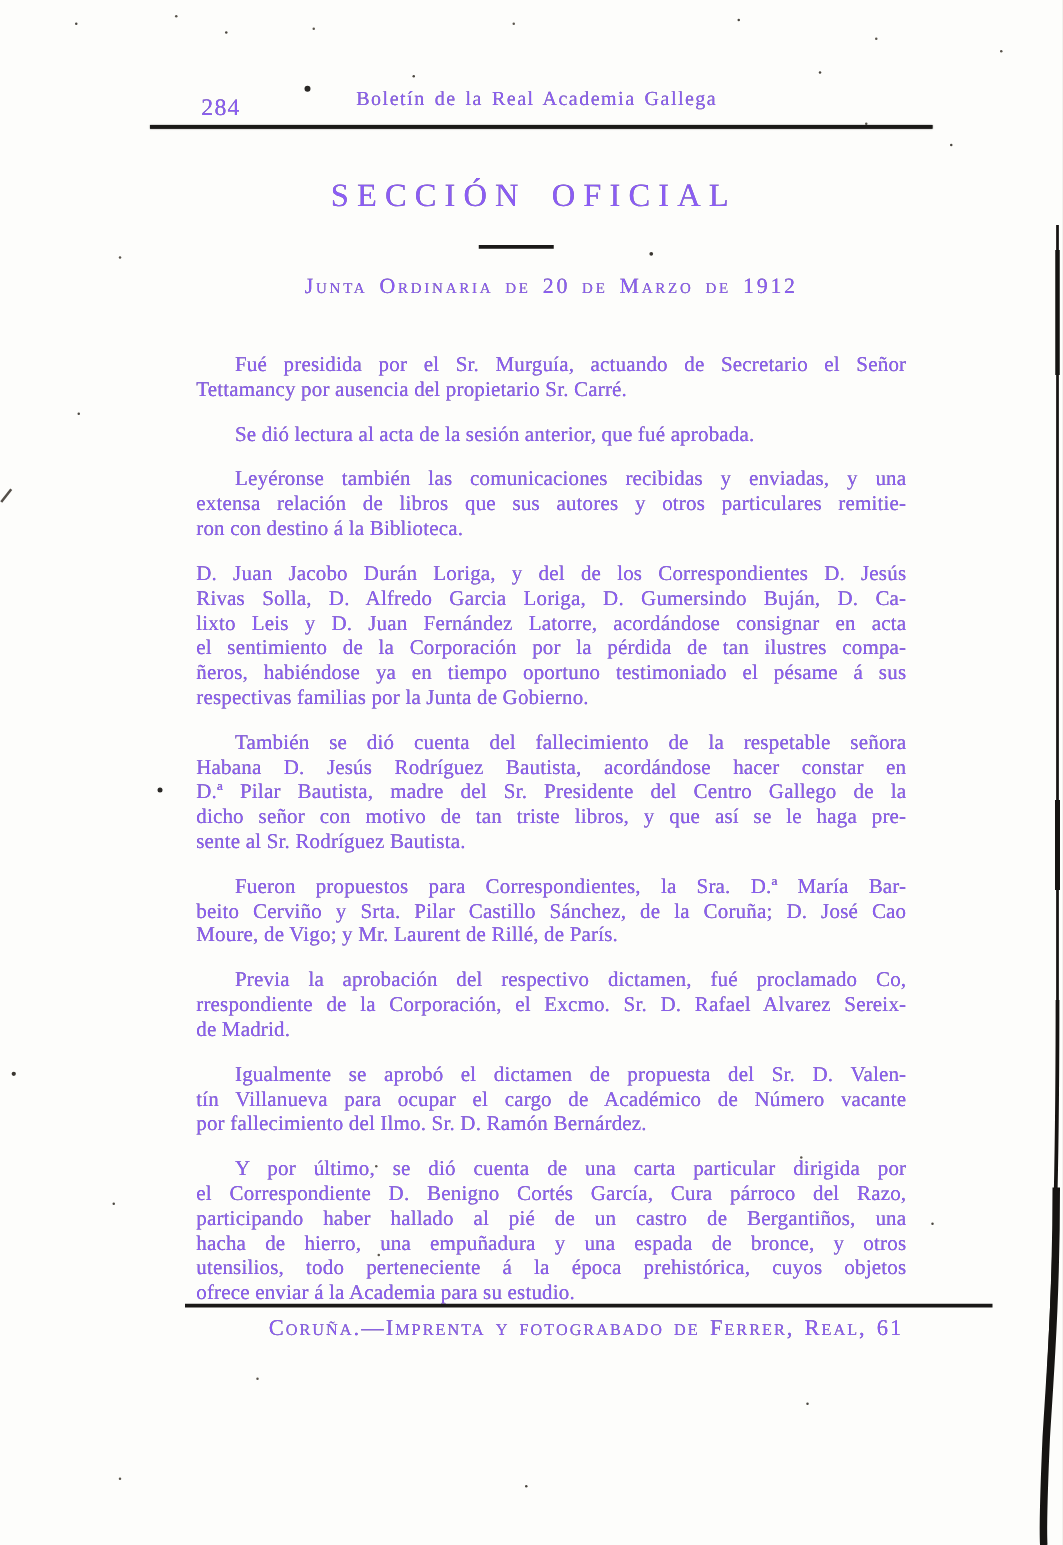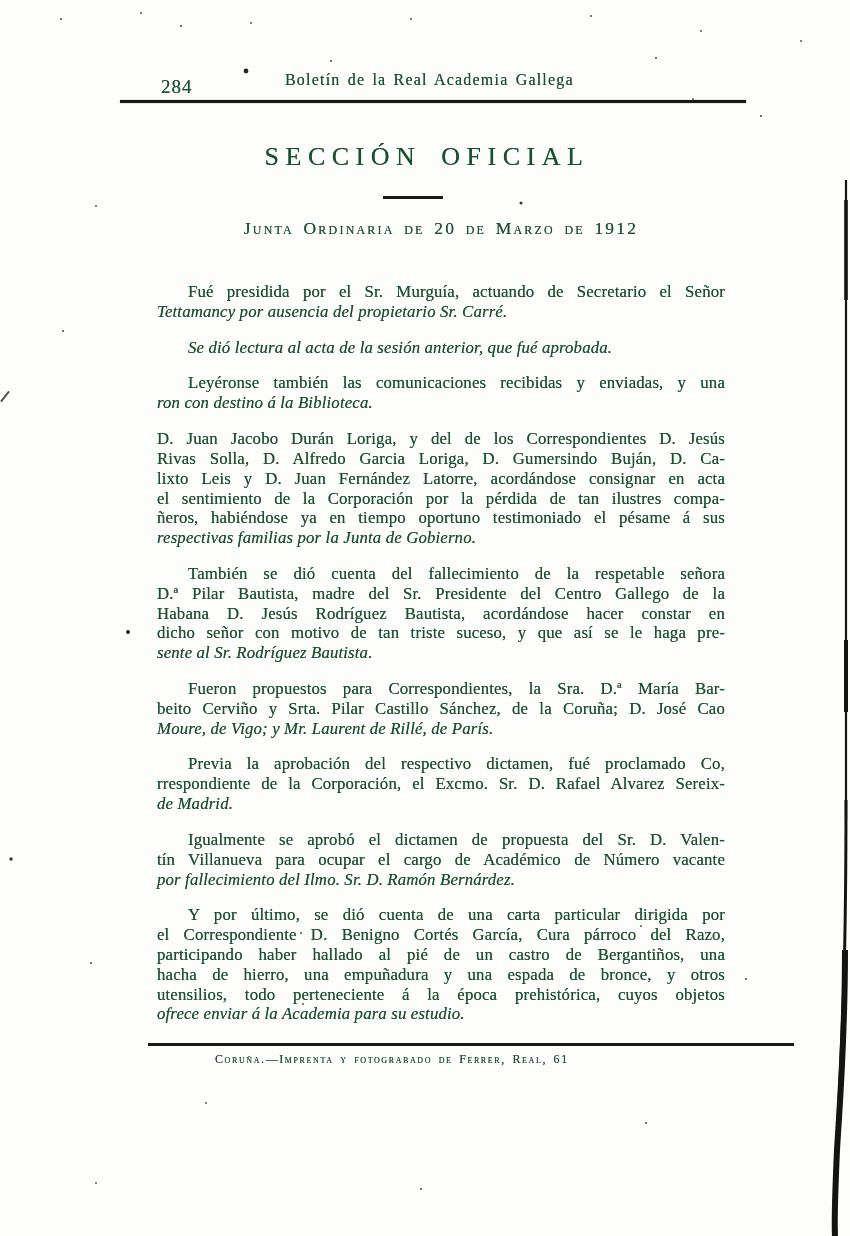--- a/index.html
+++ b/index.html
@@ -4,21 +4,21 @@
 <style>
   html,body { margin:0; padding:0; background:#e8e8e4; }
   .page {
     position: relative;
     width: 850px;
     height: 1236px;
     margin: 0 auto;
     background: #fdfdfb;
     overflow: hidden;
     font-family: "Liberation Serif", "DejaVu Serif", serif;
-    color: #14532d;
+    color: #8b5cf6;
   }
   .page * { text-shadow: 0 0 0.5px rgba(30,28,26,0.65); }
 
   
   .page-number {
     position: absolute; left: 161px; top: 76px;
     font-size: 19px; letter-spacing: 1px;
   }
   .running-title {
     position: absolute; left: 285px; top: 71px;
@@ -51,32 +51,32 @@
   }
 
   
   .body-text {
     position: absolute; left: 141px; top: 266px; width: 600px;
     font-size: 16.8px; line-height: 19.82px; letter-spacing: 0.15px;
     overflow: hidden;
   }
   .para { margin: 16px; }
   .line { text-align: justify; text-align-last: justify; }
-  .line.last { text-align-last: left; font-style: italic; }
+  .line.last { text-align-last: left; }
   .line.first { text-indent: 31px; }
 
   
   .footer-rule {
     position: absolute; left: 148px; top: 1043px;
     width: 646px; height: 2.5px; background: #1a1917;
   }
   .footer {
     position: absolute; left: 215px; top: 1052px;
     font-variant: small-caps;
-    font-size: 12px; letter-spacing: 1.6px; word-spacing: 2px;
+    font-size: 18px; letter-spacing: 1.6px; word-spacing: 2px;
     white-space: nowrap;
     text-align: center;
   }
 
   
   .binding { position: absolute; left: 828px; top: 0; }
   .margin-bullet {
     position: absolute; left: 126px; top: 630px;
     width: 4px; height: 4px; border-radius: 50%; background: #2a2826;
   }
@@ -135,35 +135,36 @@
   <div class="body-text">
       <div class="para">
         <div class="line first">Fué presidida por el Sr. Murguía, actuando de Secretario el Señor</div>
         <div class="line last">Tettamancy por ausencia del propietario Sr. Carré.</div>
       </div>
       <div class="para">
         <div class="line first last">Se dió lectura al acta de la sesión anterior, que fué aprobada.</div>
       </div>
       <div class="para">
         <div class="line first">Leyéronse también las comunicaciones recibidas y enviadas, y una</div>
+        <div class="line">extensa relación de libros que sus autores y otros particulares remitie-</div>
         <div class="line last">ron con destino á la Biblioteca.</div>
       </div>
       <div class="para">
         <div class="line">D. Juan Jacobo Durán Loriga, y del de los Correspondientes D. Jesús</div>
         <div class="line">Rivas Solla, D. Alfredo Garcia Loriga, D. Gumersindo Buján, D. Ca-</div>
         <div class="line">lixto Leis y D. Juan Fernández Latorre, acordándose consignar en acta</div>
         <div class="line">el sentimiento de la Corporación por la pérdida de tan ilustres compa-</div>
         <div class="line">ñeros, habiéndose ya en tiempo oportuno testimoniado el pésame á sus</div>
         <div class="line last">respectivas familias por la Junta de Gobierno.</div>
       </div>
       <div class="para">
         <div class="line first">También se dió cuenta del fallecimiento de la respetable señora</div>
+        <div class="line">Habana D. Jesús Rodríguez Bautista, acordándose hacer constar en</div>
         <div class="line">D.ª Pilar Bautista, madre del Sr. Presidente del Centro Gallego de la</div>
-        <div class="line">Habana D. Jesús Rodríguez Bautista, acordándose hacer constar en</div>
-        <div class="line">dicho señor con motivo de tan triste suceso, y que así se le haga pre-</div>
+        <div class="line">dicho señor con motivo de tan triste libros, y que así se le haga pre-</div>
         <div class="line last">sente al Sr. Rodríguez Bautista.</div>
       </div>
       <div class="para">
         <div class="line first">Fueron propuestos para Correspondientes, la Sra. D.ª María Bar-</div>
         <div class="line">beito Cerviño y Srta. Pilar Castillo Sánchez, de la Coruña; D. José Cao</div>
         <div class="line last">Moure, de Vigo; y Mr. Laurent de Rillé, de París.</div>
       </div>
       <div class="para">
         <div class="line first">Previa la aprobación del respectivo dictamen, fué proclamado Co,</div>
         <div class="line">rrespondiente de la Corporación, el Excmo. Sr. D. Rafael Alvarez Sereix-</div>

